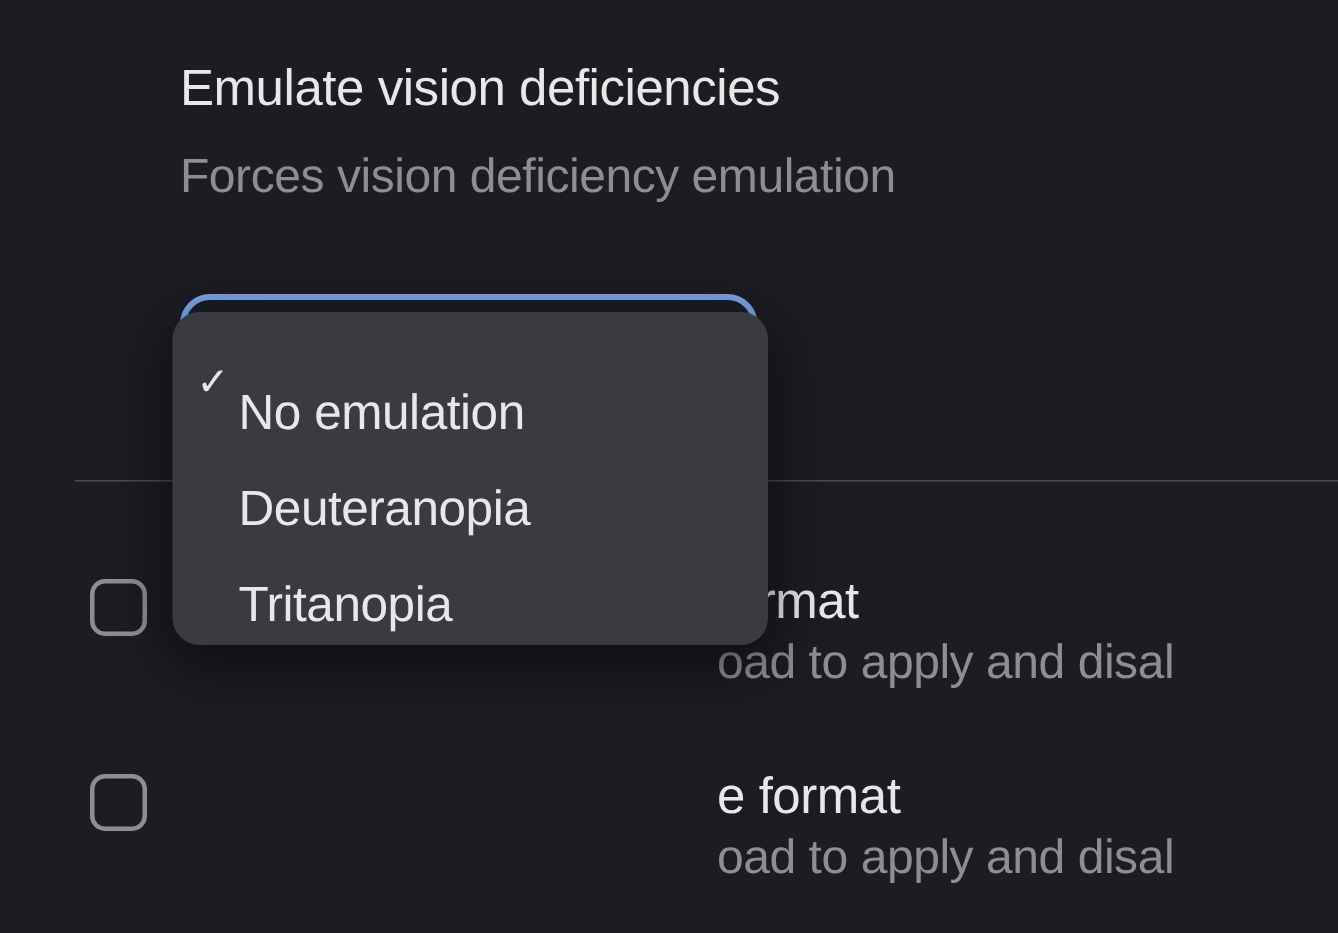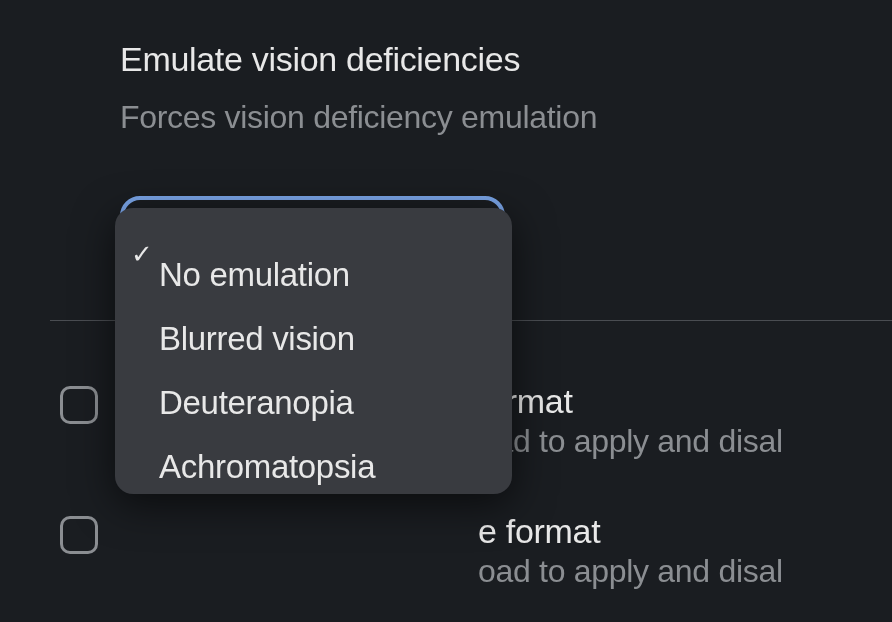--- a/index.html
+++ b/index.html
@@ -129,29 +129,25 @@
 
   <div class="select-anchor">
     <div class="select-box"></div>
     <div class="dropdown">
       <div class="dropdown-item">
         <span class="check">✓</span>
         <span class="label">No emulation</span>
       </div>
       <div class="dropdown-item">
         <span class="check"></span>
-        <span class="label">Blurred vision</span>
-      </div>
-      <div class="dropdown-item">
-        <span class="check"></span>
         <span class="label">Deuteranopia</span>
       </div>
       <div class="dropdown-item">
         <span class="check"></span>
-        <span class="label">Achromatopsia</span>
+        <span class="label">Tritanopia</span>
       </div>
     </div>
   </div>
 </div>
 
 <div class="divider"></div>
 
 <div class="checkbox-row one">
   <div class="checkbox"></div>
   <div class="checkbox-textcol">

